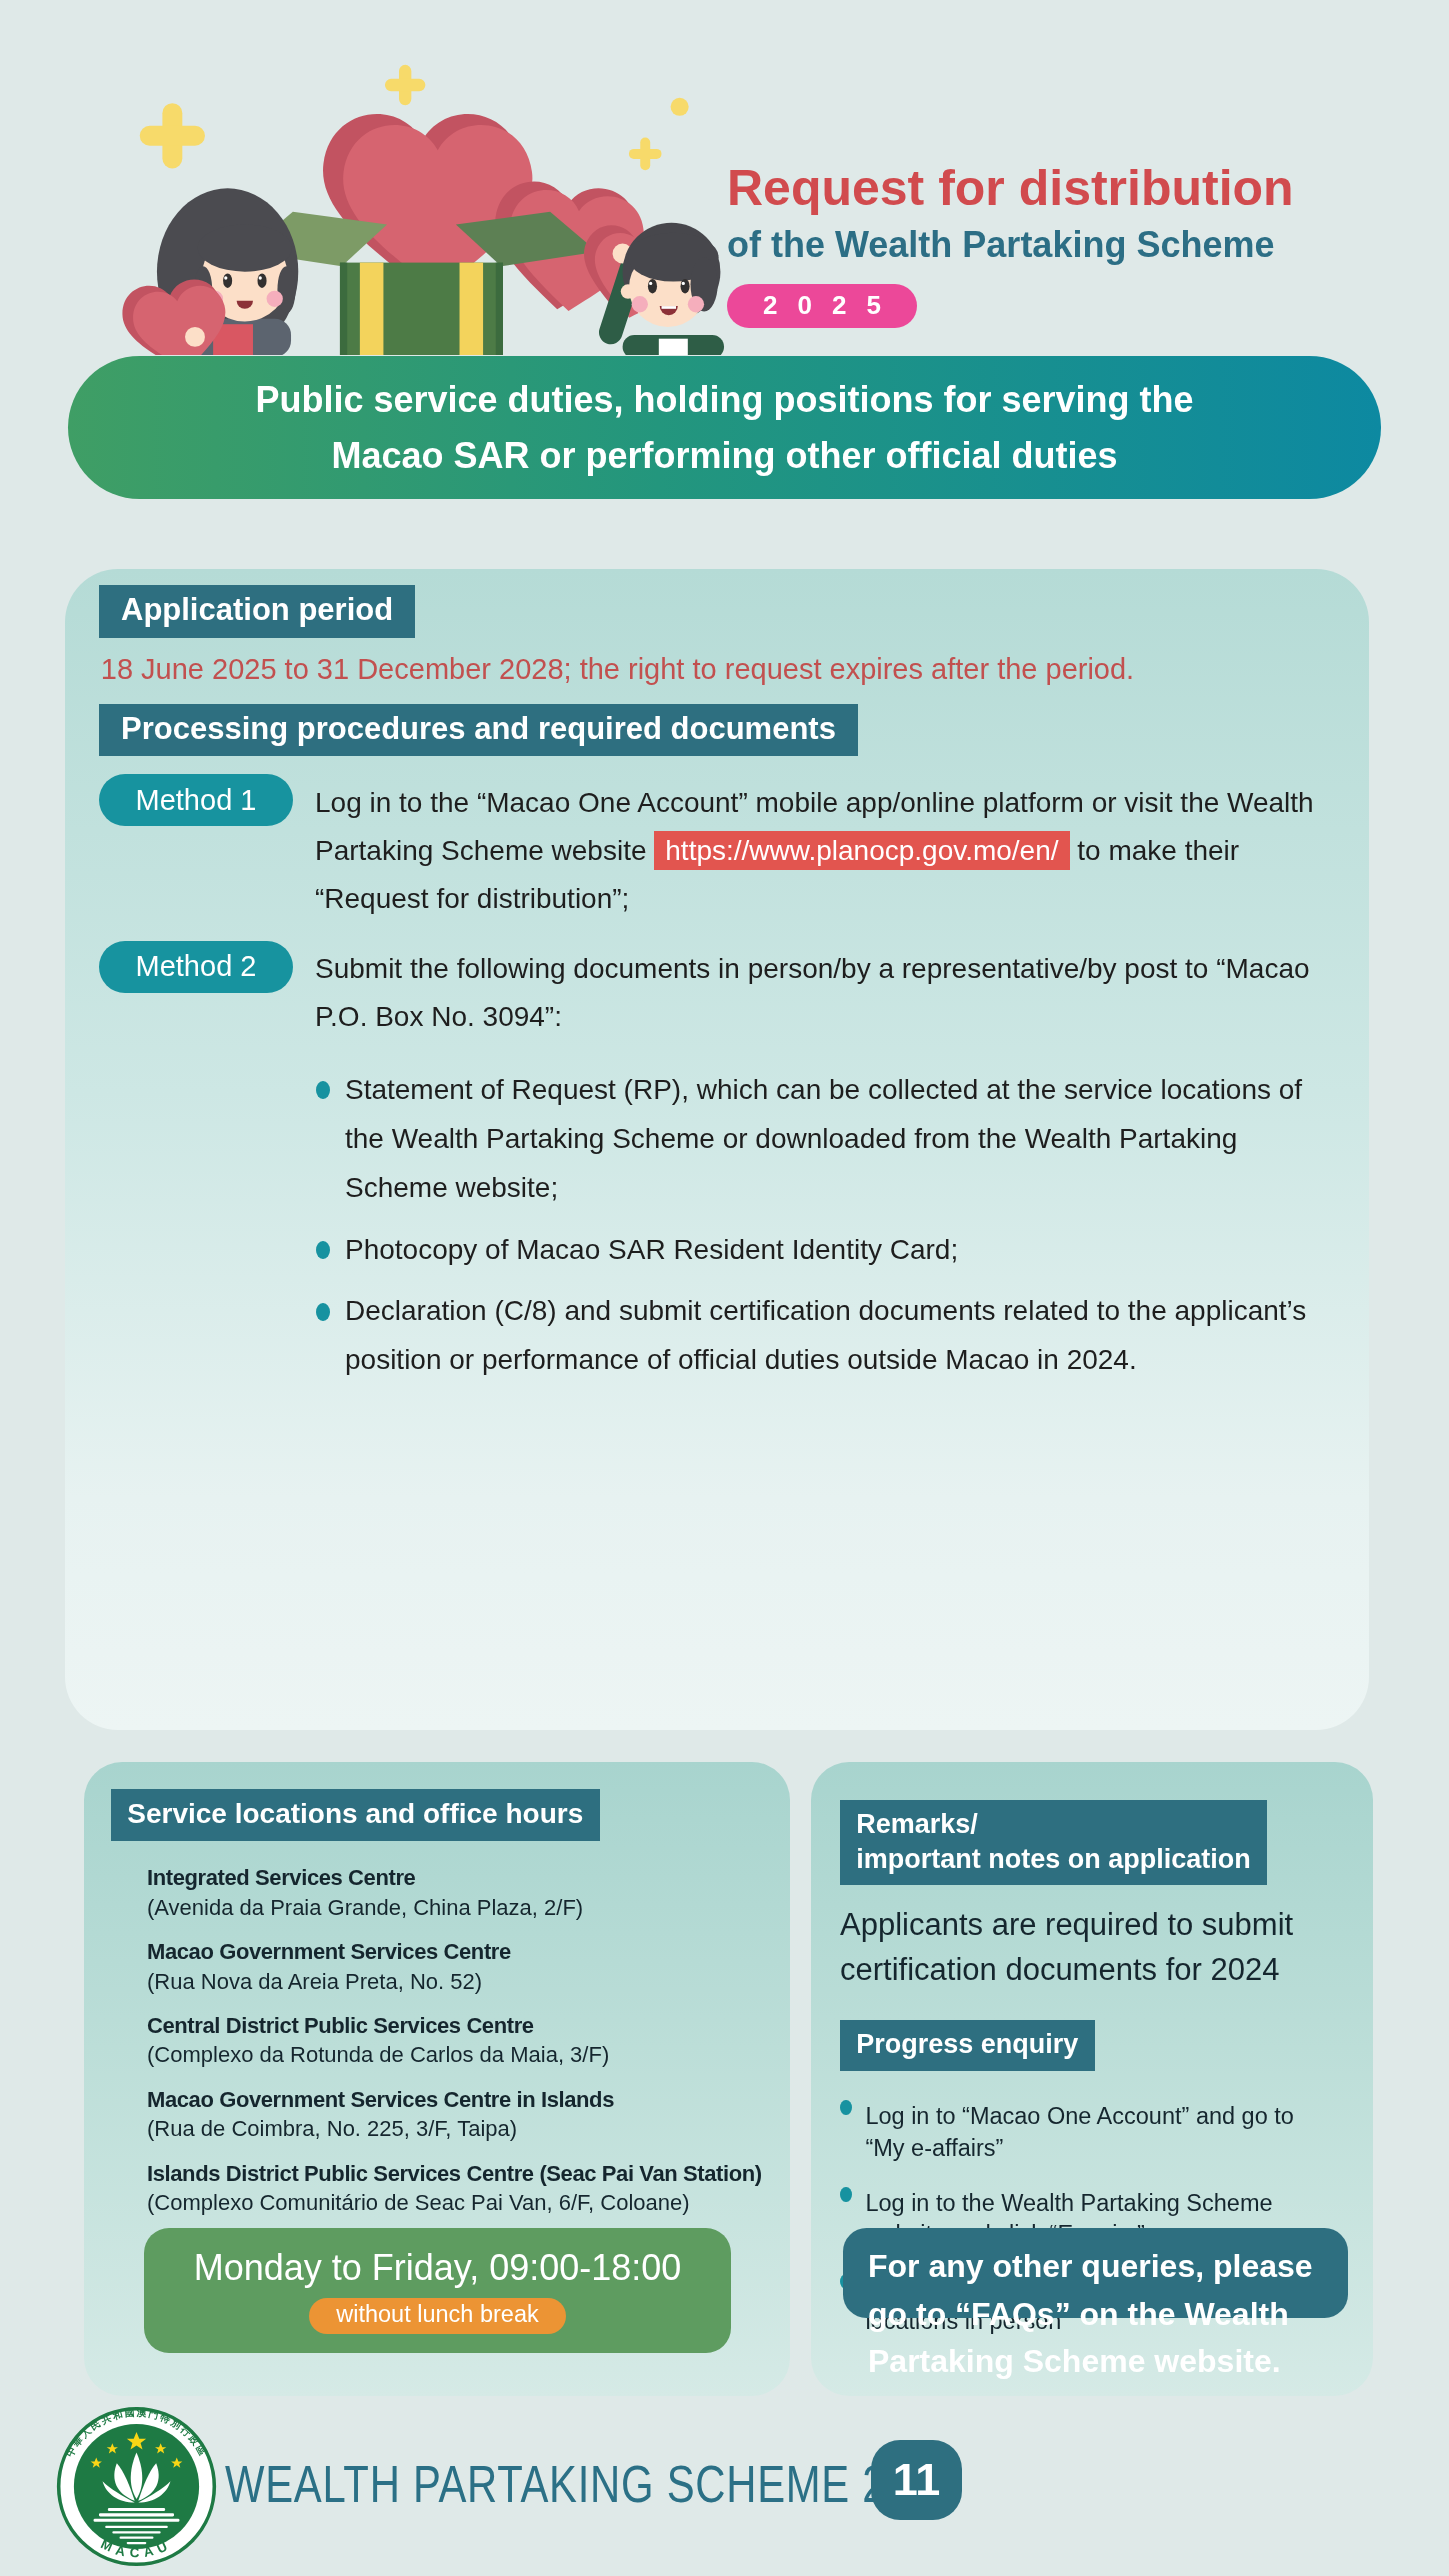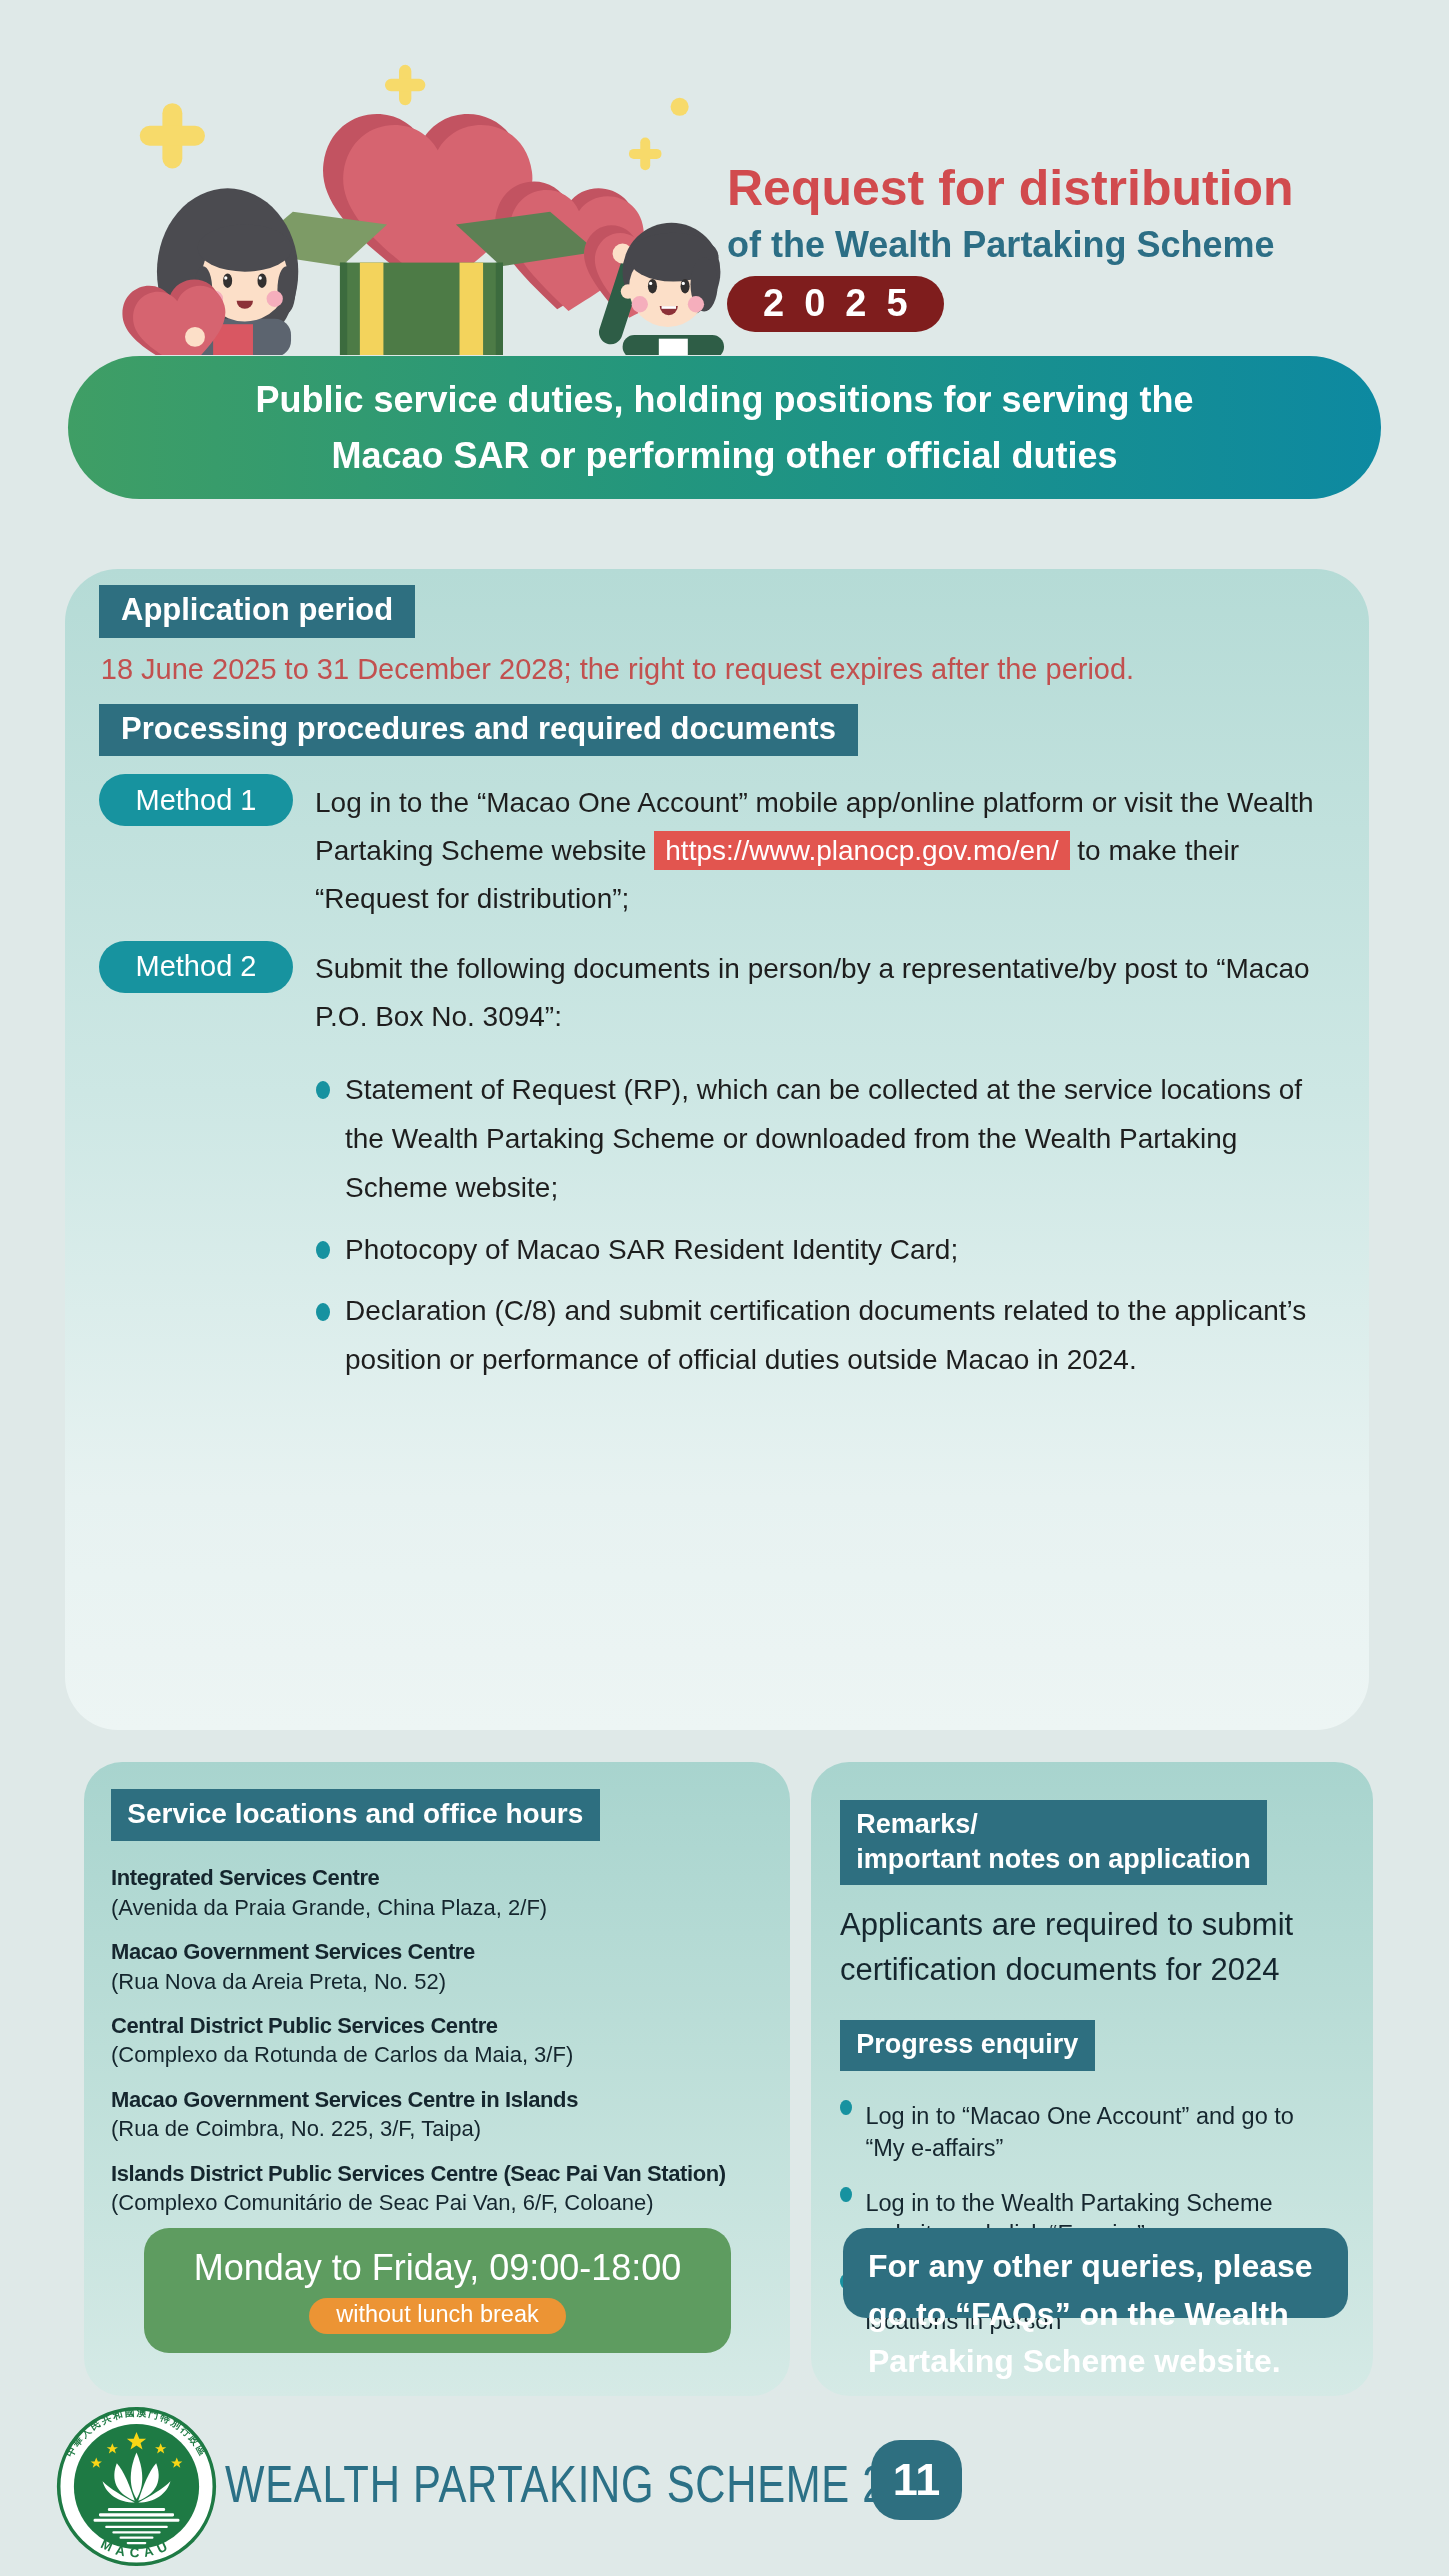--- a/index.html
+++ b/index.html
@@ -5,22 +5,22 @@
   html,body{margin:0;padding:0;background:#dfe9e8;}
   #page{
     position:relative;width:1449px;height:2576px;overflow:hidden;
     background:#dfe9e8;font-family:"Liberation Sans",sans-serif;color:#1e1e1e;
   }
   
   .illustration{position:absolute;left:68px;top:47px;width:870px;height:308px;}
   .title-block{position:absolute;left:727px;top:159px;}
   .title-red{font-size:50px;font-weight:700;color:#d14b4e;letter-spacing:0;}
   .title-teal{font-size:36px;font-weight:700;color:#2c6e85;margin-top:7.2px;}
-  .year-pill{display:inline-block;margin-top:10px;background:#7f1d1d;color:#fff;
-    font-size:38px;font-weight:700;letter-spacing:20px;padding:5.4px 16.3px 7.2px 36px;border-radius:29px;}
+  .year-pill{display:inline-block;margin-top:18px;background:#ec4899;color:#fff;
+    font-size:26px;font-weight:700;letter-spacing:20px;padding:5.4px 16.3px 7.2px 36px;border-radius:29px;}
   .banner{
     position:absolute;left:68px;top:356px;width:1313px;height:143px;border-radius:72px;
     background:linear-gradient(90deg,#3f9e65 0%,#23967d 45%,#0d89a1 100%);
     display:flex;flex-direction:column;align-items:center;justify-content:center;
     color:#fff;font-size:36px;font-weight:700;line-height:56px;text-align:center;
   }
   
   .main-card{
     position:absolute;left:65px;top:569px;width:1304px;height:1161px;border-radius:53px;
     background:linear-gradient(180deg,#b5dbd6 0%,#cde7e4 45%,#e7f2f1 80%,#edf5f4 100%);
@@ -43,21 +43,21 @@
   
   .panel{position:absolute;top:1762px;height:634px;border-radius:38px;box-sizing:border-box;
     background:linear-gradient(180deg,#a8d4ce 0%,#bcded8 45%,#d5eae6 100%);}
   .panel-left{left:84px;width:706px;padding:27px 27px 0 27px;}
   .panel-right{left:811px;width:562px;padding:38px 29px 0 29px;}
   .panel-head{display:table;background:#2e6f80;color:#fff;font-weight:700;
     padding:7.2px 16.3px 9px;line-height:1.28;}
   .panel-left .panel-head{font-size:28px;}
   .panel-right .panel-head{font-size:27px;}
   .panel-head .block{display:block;}
-  .loc-list{margin-top:22px;}
+  .loc-list{margin-top:22px;margin-left:36px;}
   .loc{margin-bottom:14.5px;}
   .loc-name{font-weight:700;font-size:22px;letter-spacing:-0.4px;color:#15262e;line-height:1.35;white-space:nowrap;}
   .loc-addr{font-size:22px;color:#15262e;line-height:1.35;white-space:nowrap;}
   .hours-box{position:absolute;left:60px;top:466px;width:587px;height:125px;background:#5e9c60;
     border-radius:25px;display:flex;flex-direction:column;align-items:center;justify-content:center;}
   .hours-line{color:#fff;font-size:36px;margin-bottom:9px;}
   .lunch-pill{background:#ec9434;color:#fff;font-size:23.5px;padding:3.6px 27px 6.3px;border-radius:905px;}
   .note-text{margin-top:18px;font-size:31px;line-height:1.45;color:#15262e;width:494px;}
   .ph2{margin-top:27px;}
   .enq-list{margin-top:22px;}

